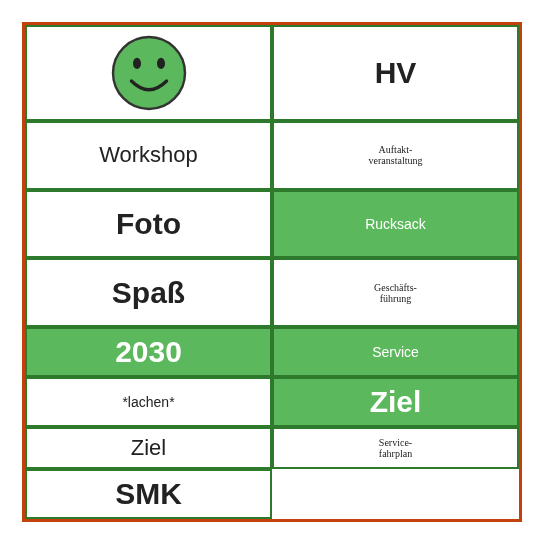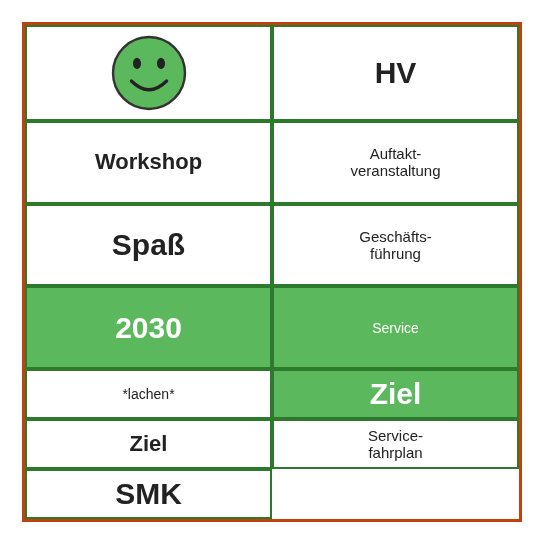--- a/index.html
+++ b/index.html
@@ -44,25 +44,26 @@
       color: #fff;
     }
 
     .cell.large-text {
       font-size: 30px;
       font-weight: bold;
     }
 
     .cell.medium-text {
       font-size: 22px;
-      font-weight: bold;
+      font-weight: normal;
     }
 
     .cell.small-text {
-      font-size: 15px;
+      font-size: 10px;
+      font-family: Liberation Serif, serif;
     }
 
     .smiley {
       width: 80px;
       height: 80px;
     }
   </style>
 </head>
 <body>
 
@@ -84,21 +85,27 @@
   </div>
 
   <div class="cell medium-text">
     <span>Workshop</span>
   </div>
 
   <div class="cell small-text">
     Auftakt-<br>veranstaltung
   </div>
 
+  <div class="cell large-text">
+    <span>Foto</span>
+  </div>
 
+  <div class="cell green">
+    <span>Rucksack</span>
+  </div>
 
   <div class="cell large-text">
     <span>Spaß</span>
   </div>
 
   <div class="cell small-text">
     Geschäfts-<br>führung
   </div>
 
   <div class="cell large-text green">

